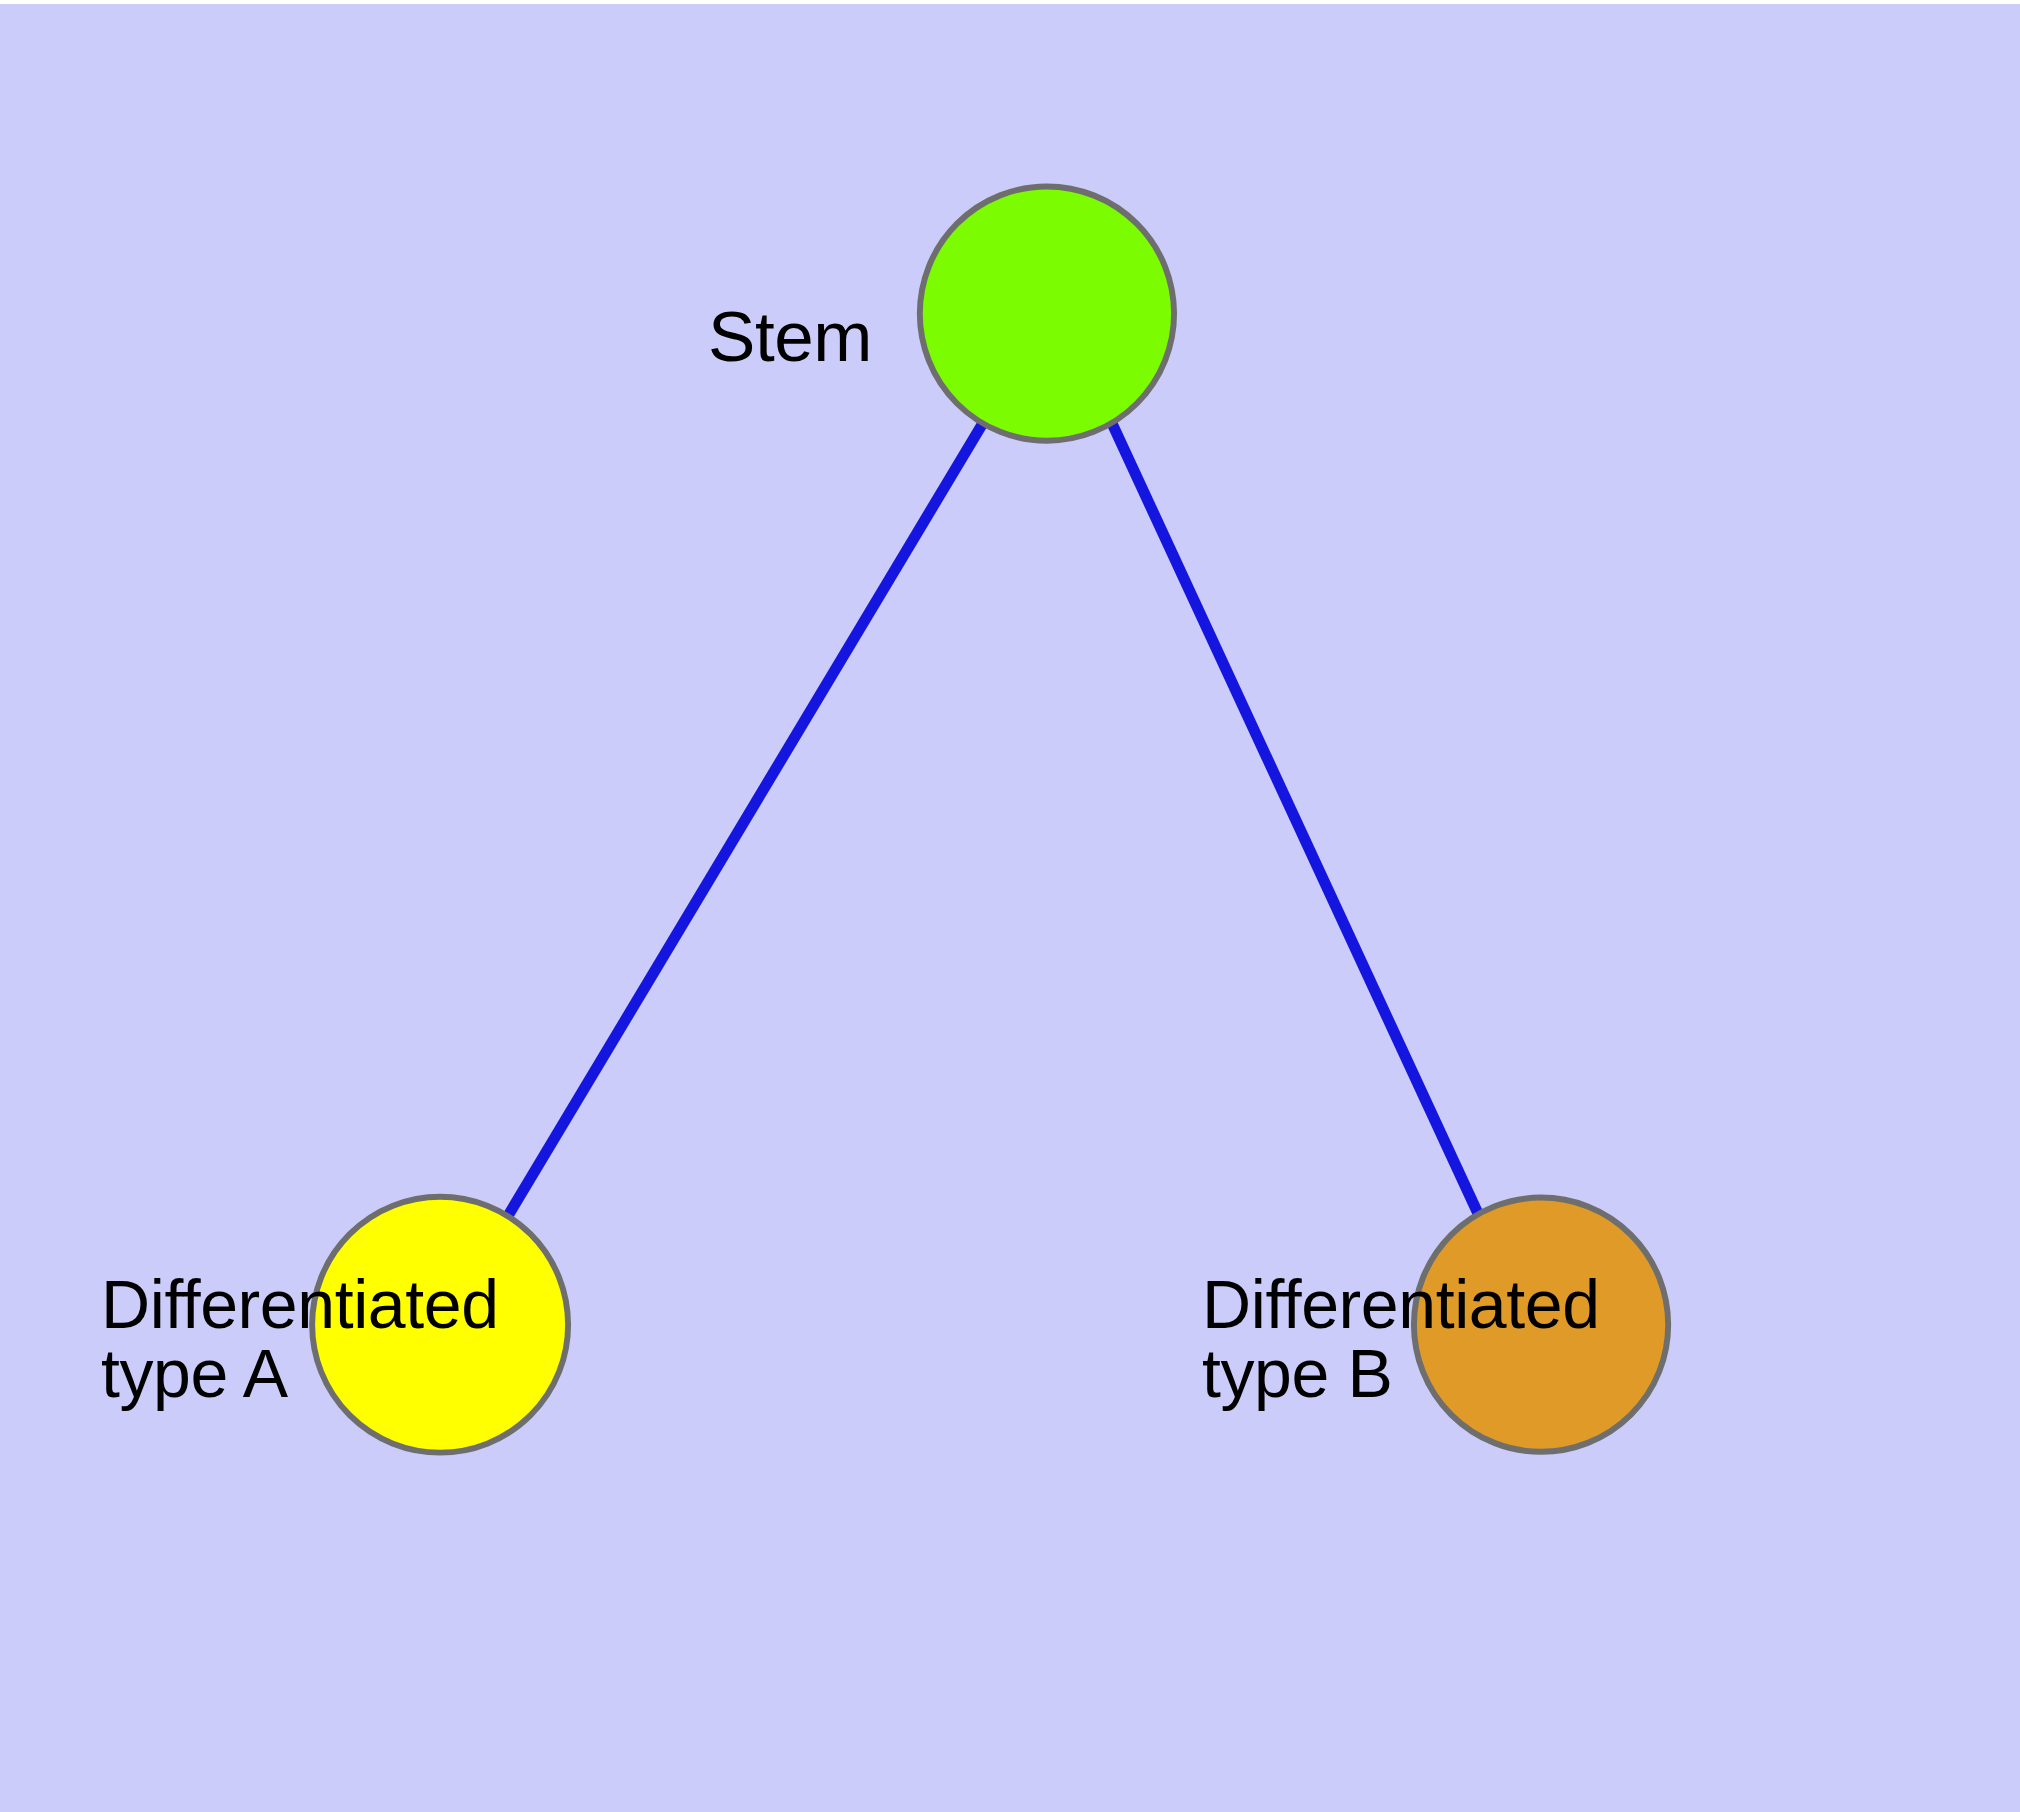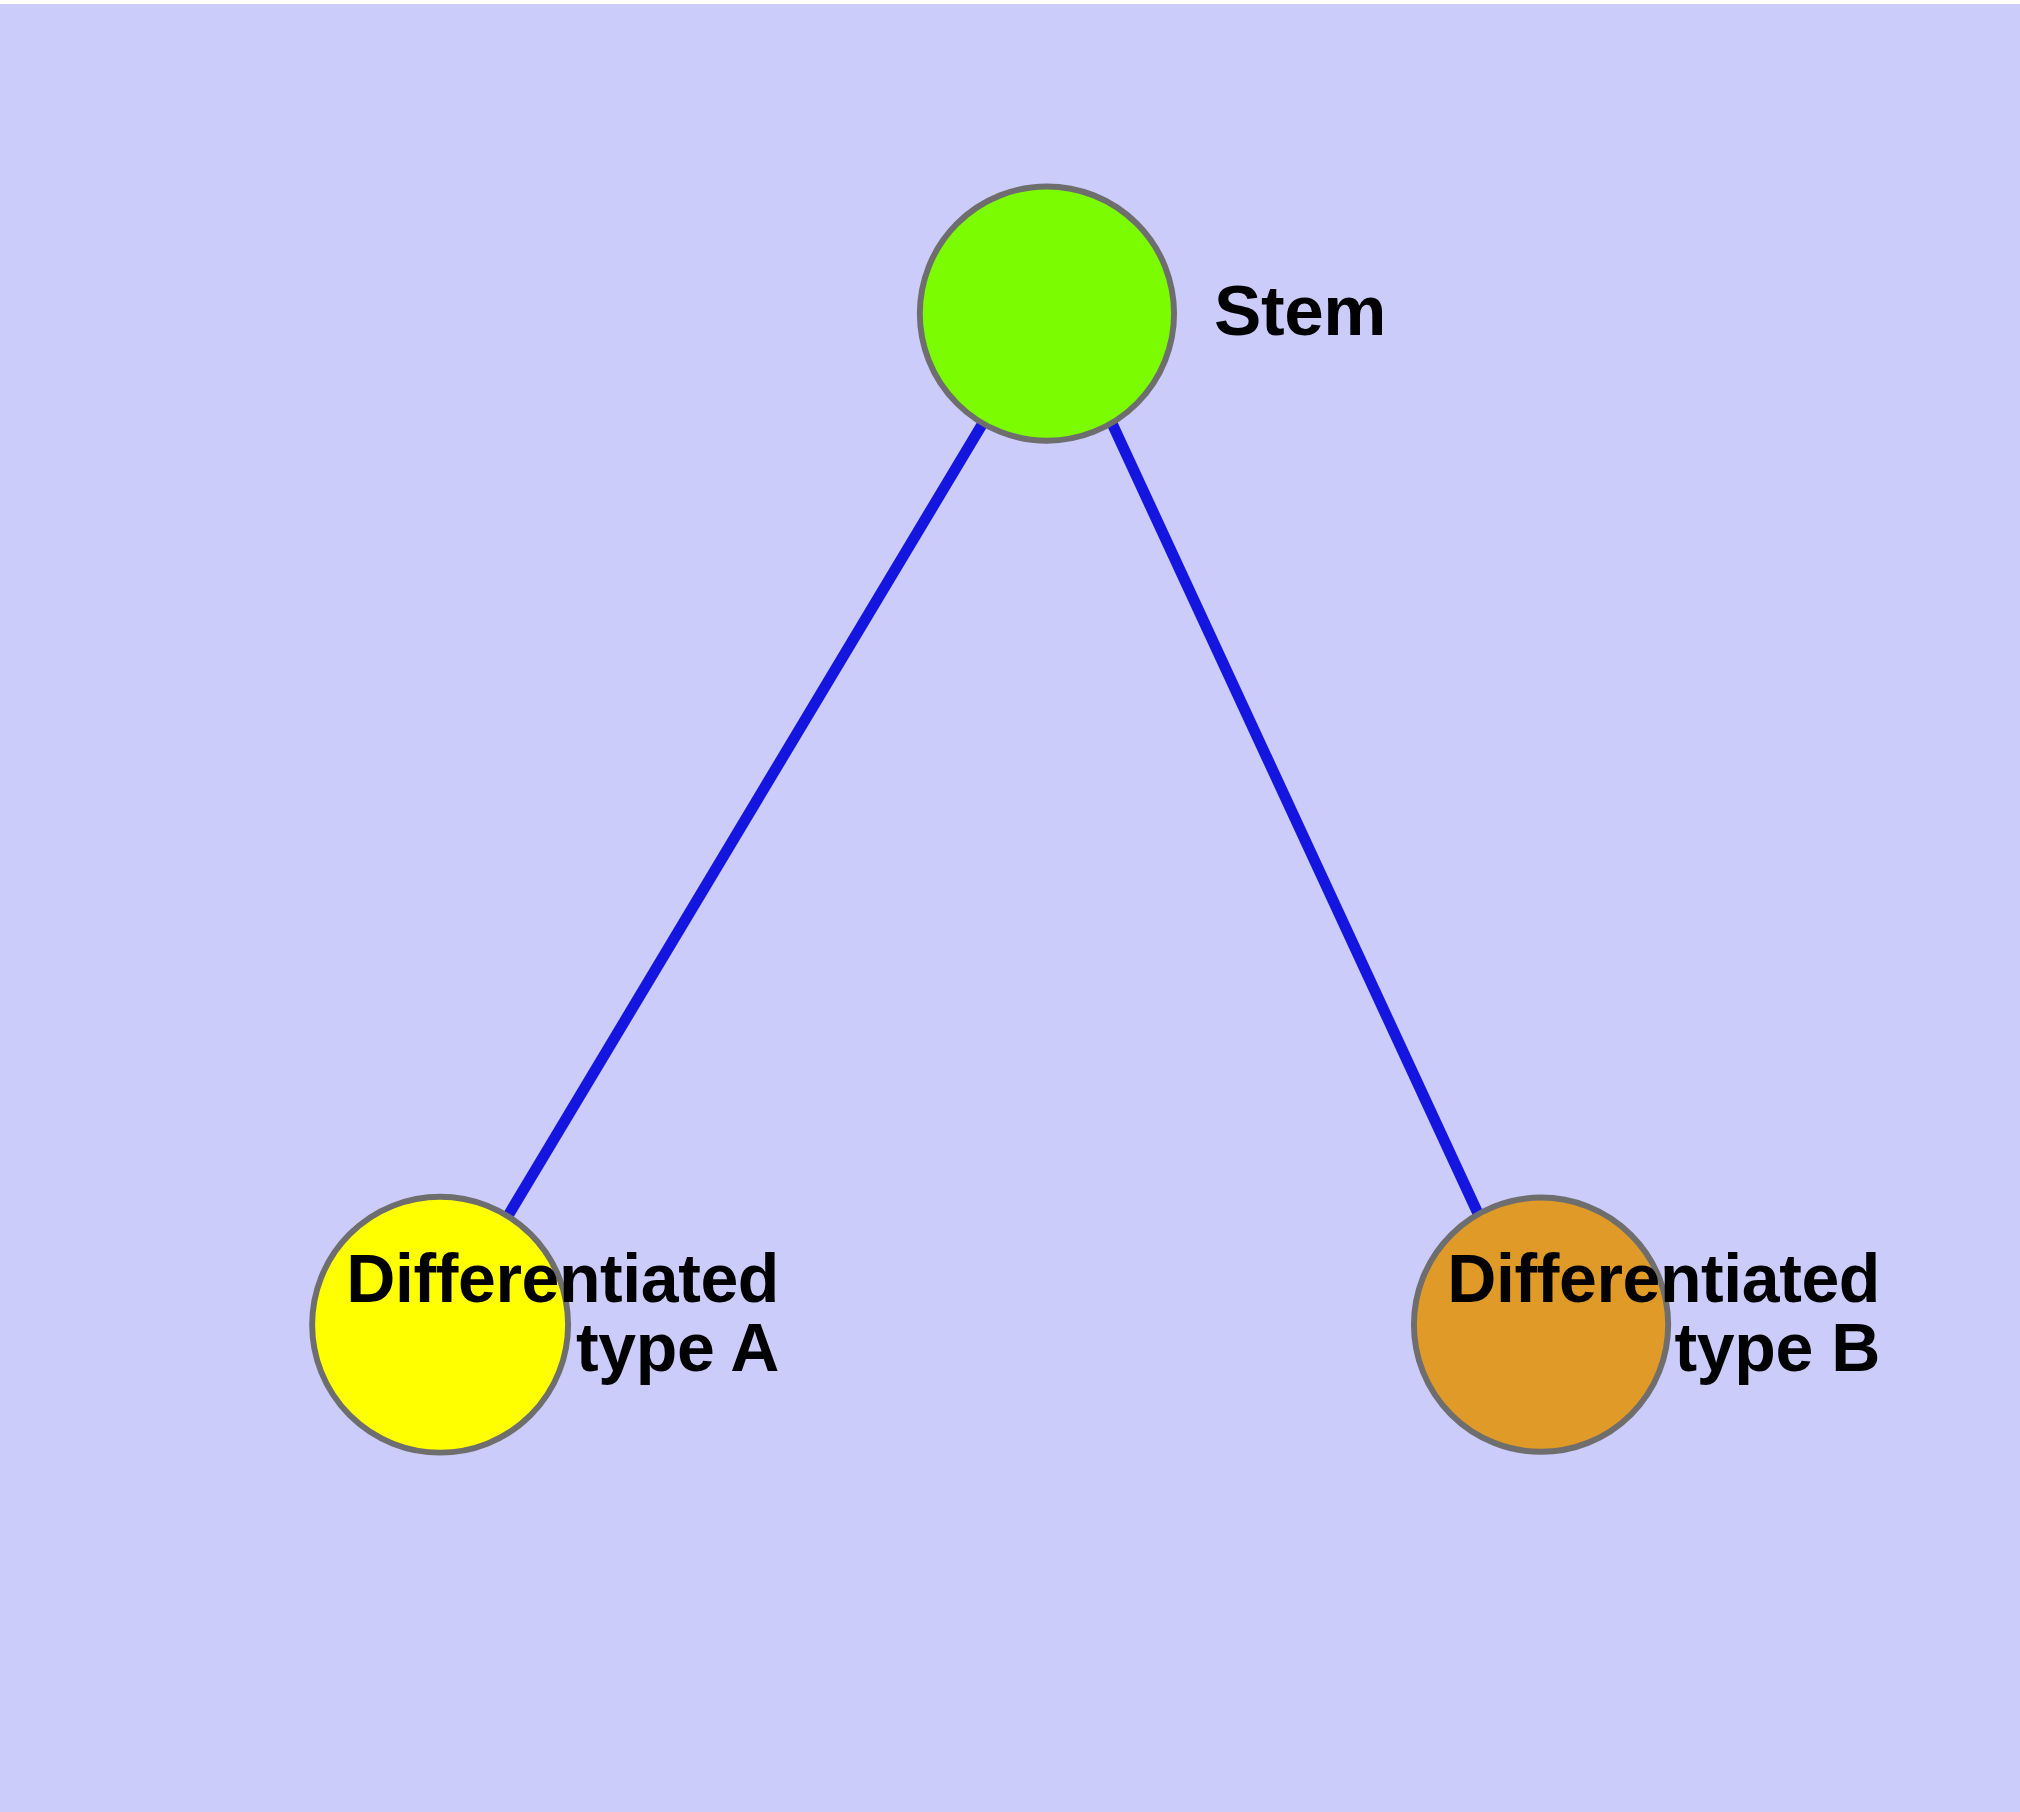--- a/index.html
+++ b/index.html
@@ -26,27 +26,28 @@
   }
   #graph-svg {
     position: absolute;
     left: 0;
     top: 0;
     width: 2021px;
     height: 1812px;
   }
   .node-label {
     position: absolute;
-    text-align: right;
+    text-align: left;
     color: #000000;
-    font-weight: bold;
+    font-weight: normal;
     line-height: 1.02;
     white-space: pre;
     pointer-events: none;
     letter-spacing: -0.4px;
+    margin-top: 26px;
   }
   #label-stem {
     left: 708px;
     top: 275px;
     width: 678px;
     font-size: 71px;
   }
   #label-diffA {
     left: 101px;
     top: 1244px;

